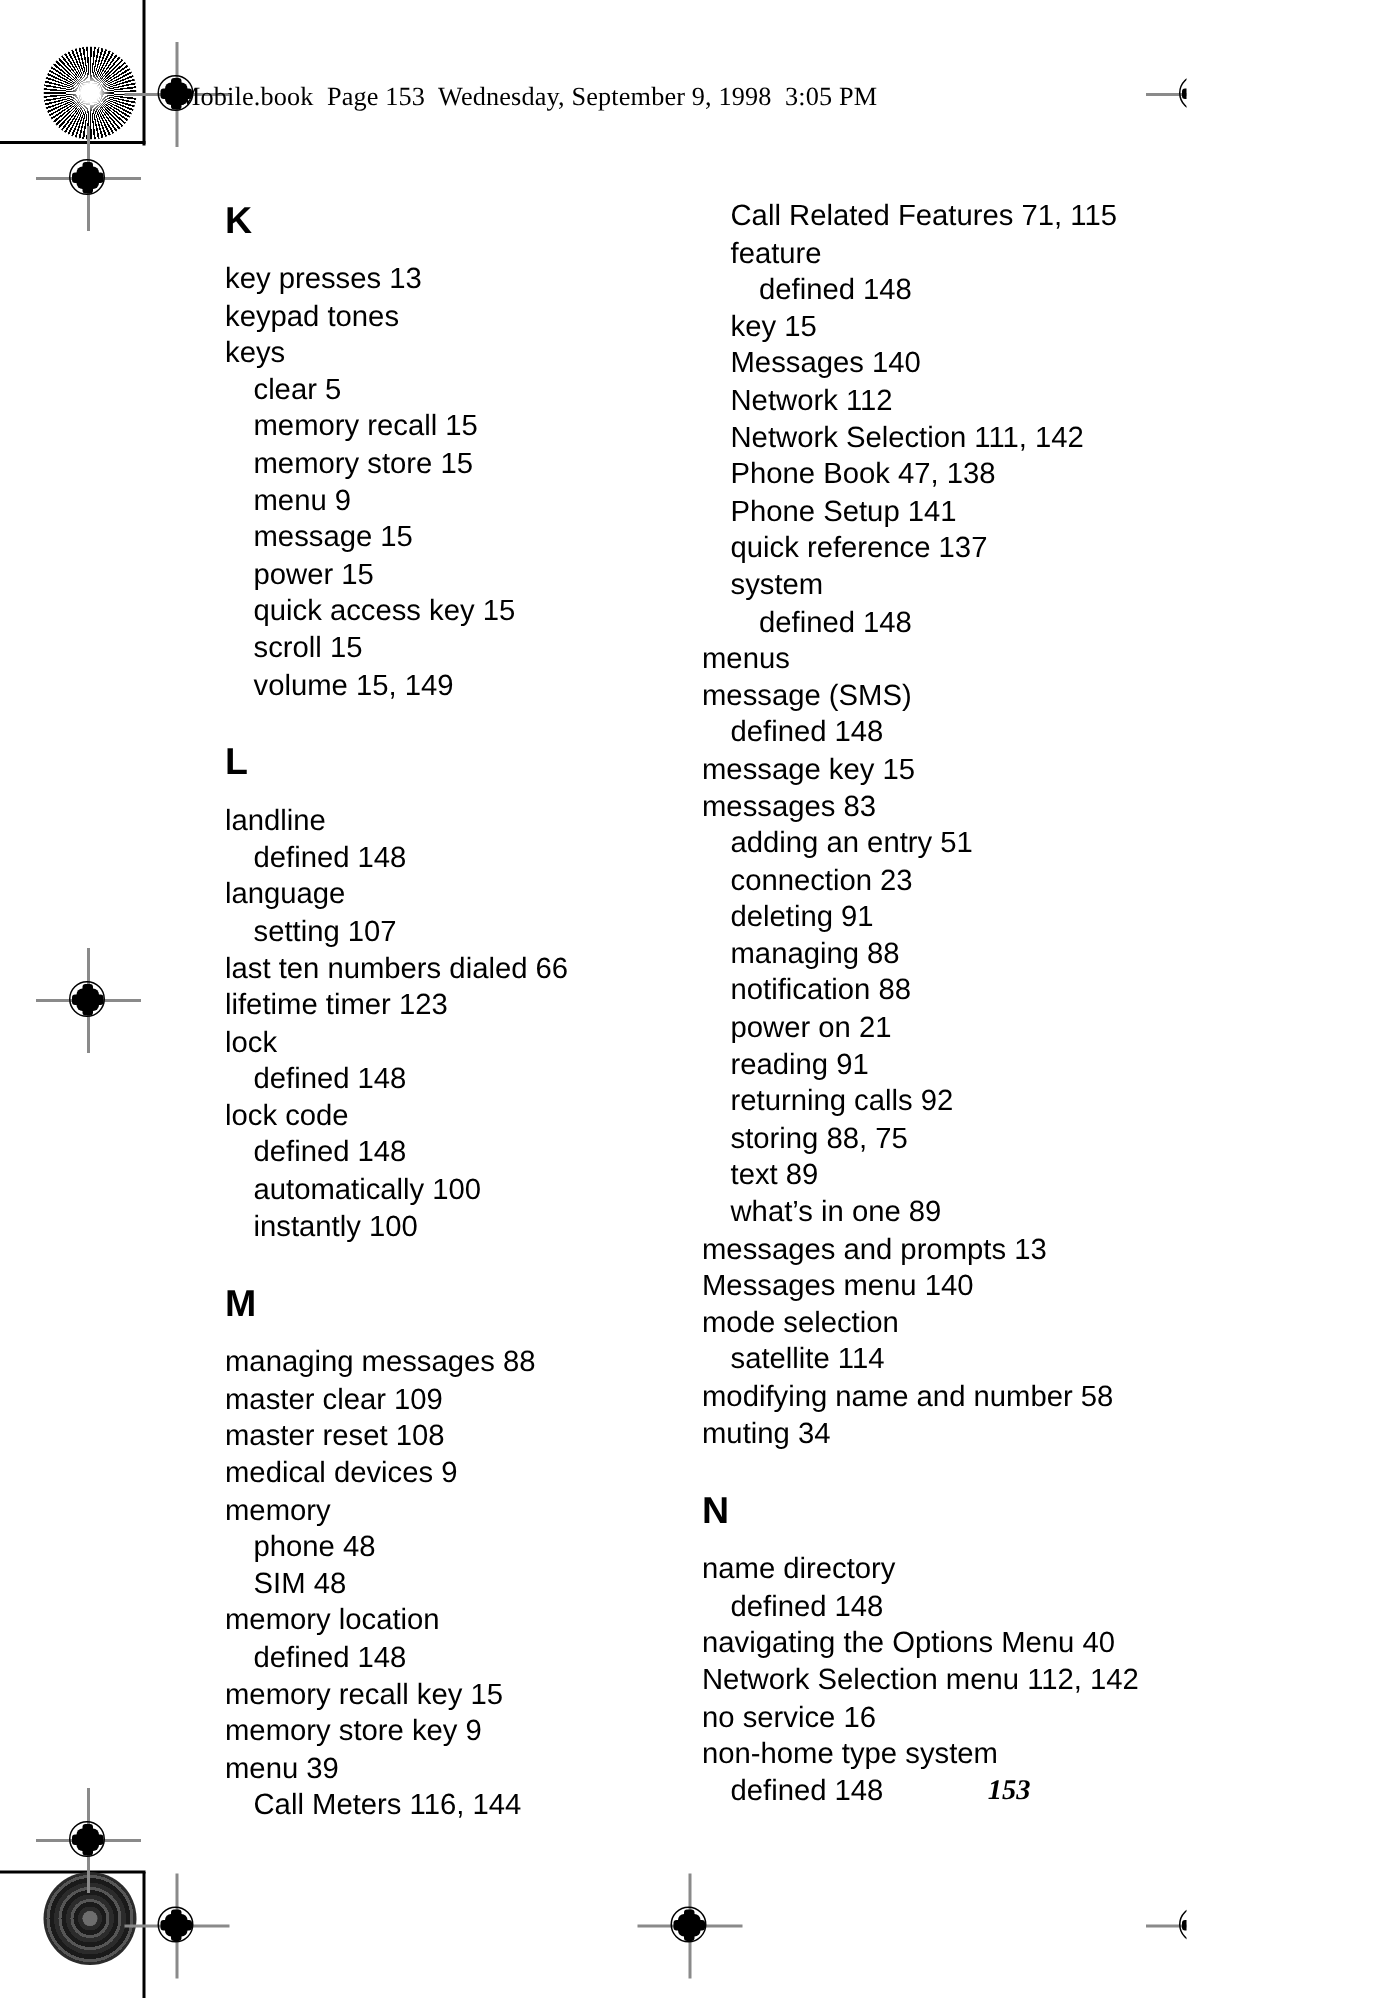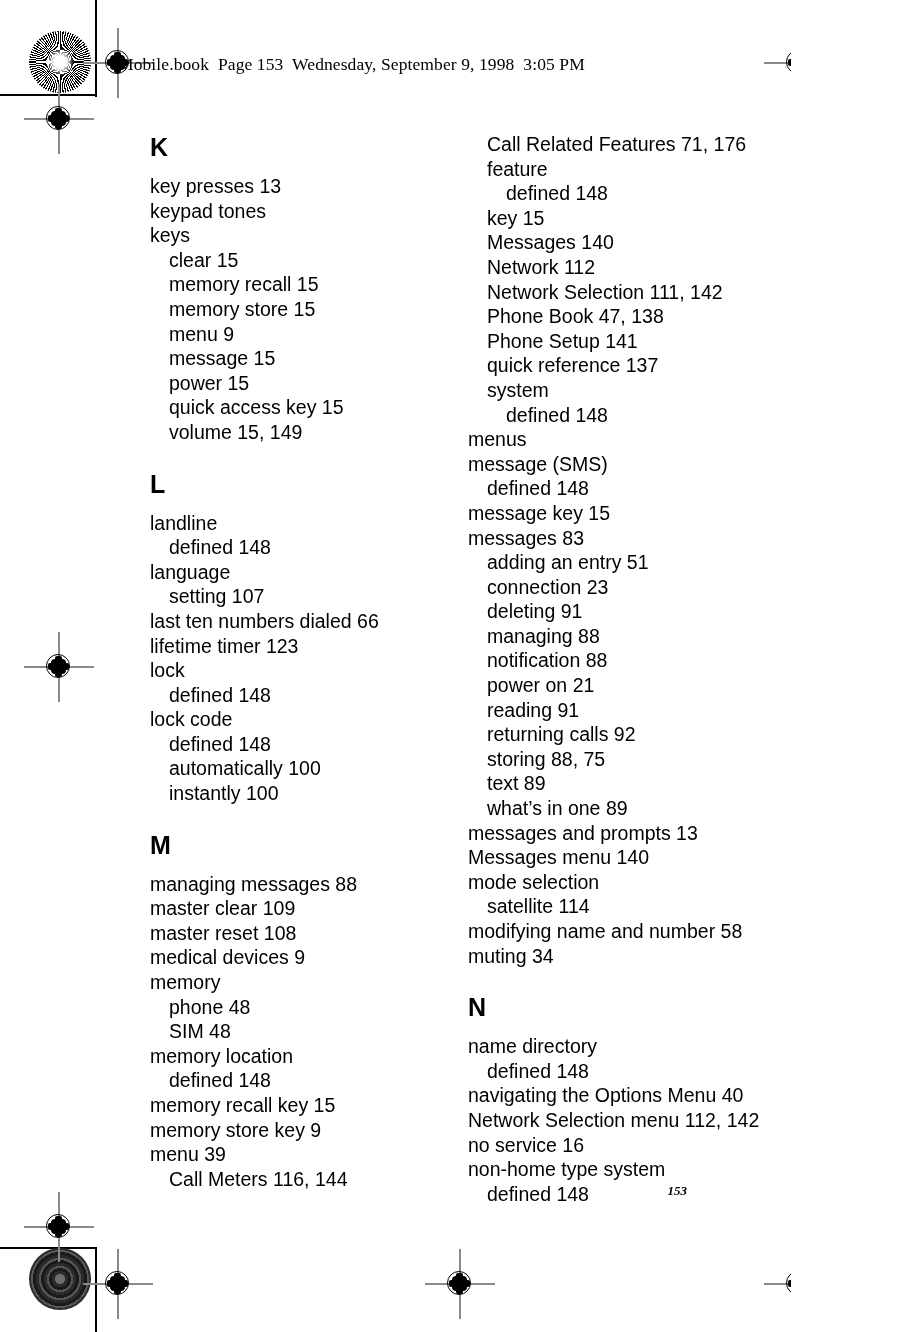--- a/index.html
+++ b/index.html
@@ -155,21 +155,21 @@
   .entry.lvl3 { padding-left: 38px; }
 
   
   #folio {
     position: absolute;
     right: 104px;
     top: 1183px;
     font-family: "Liberation Serif", serif;
     font-style: italic;
     font-weight: bold;
-    font-size: 13px;
+    font-size: 19px;
     color: #000;
   }
 </style>
 </head>
 <body>
 
 <div id="page">
 
   <div class="trim-v" style="left:95px; top:0; height:97px;"></div>
   <div class="trim-v" style="left:95px; top:1248px; height:84px;"></div>
@@ -254,27 +254,28 @@
   </div>
 
   <div id="header-text">Mobile.book  Page 153  Wednesday, September 9, 1998  3:05 PM</div>
 
   <div id="body">
     <div id="col-left" class="column">
         <div class="letter-heading">K</div>
         <div class="entry lvl1">key presses 13</div>
         <div class="entry lvl1">keypad tones</div>
         <div class="entry lvl1">keys</div>
-        <div class="entry lvl2">clear 15</div>
+        <div class="entry lvl2">clear 5</div>
         <div class="entry lvl2">memory recall 15</div>
         <div class="entry lvl2">memory store 15</div>
         <div class="entry lvl2">menu 9</div>
         <div class="entry lvl2">message 15</div>
         <div class="entry lvl2">power 15</div>
         <div class="entry lvl2">quick access key 15</div>
+        <div class="entry lvl2">scroll 15</div>
         <div class="entry lvl2">volume 15, 149</div>
         <div class="letter-heading spaced">L</div>
         <div class="entry lvl1">landline</div>
         <div class="entry lvl2">defined 148</div>
         <div class="entry lvl1">language</div>
         <div class="entry lvl2">setting 107</div>
         <div class="entry lvl1">last ten numbers dialed 66</div>
         <div class="entry lvl1">lifetime timer 123</div>
         <div class="entry lvl1">lock</div>
         <div class="entry lvl2">defined 148</div>
@@ -291,21 +292,21 @@
         <div class="entry lvl2">phone 48</div>
         <div class="entry lvl2">SIM 48</div>
         <div class="entry lvl1">memory location</div>
         <div class="entry lvl2">defined 148</div>
         <div class="entry lvl1">memory recall key 15</div>
         <div class="entry lvl1">memory store key 9</div>
         <div class="entry lvl1">menu 39</div>
         <div class="entry lvl2">Call Meters 116, 144</div>
       </div>
     <div id="col-right" class="column">
-        <div class="entry lvl2">Call Related Features 71, 176</div>
+        <div class="entry lvl2">Call Related Features 71, 115</div>
         <div class="entry lvl2">feature</div>
         <div class="entry lvl3">defined 148</div>
         <div class="entry lvl2">key 15</div>
         <div class="entry lvl2">Messages 140</div>
         <div class="entry lvl2">Network 112</div>
         <div class="entry lvl2">Network Selection 111, 142</div>
         <div class="entry lvl2">Phone Book 47, 138</div>
         <div class="entry lvl2">Phone Setup 141</div>
         <div class="entry lvl2">quick reference 137</div>
         <div class="entry lvl2">system</div>

